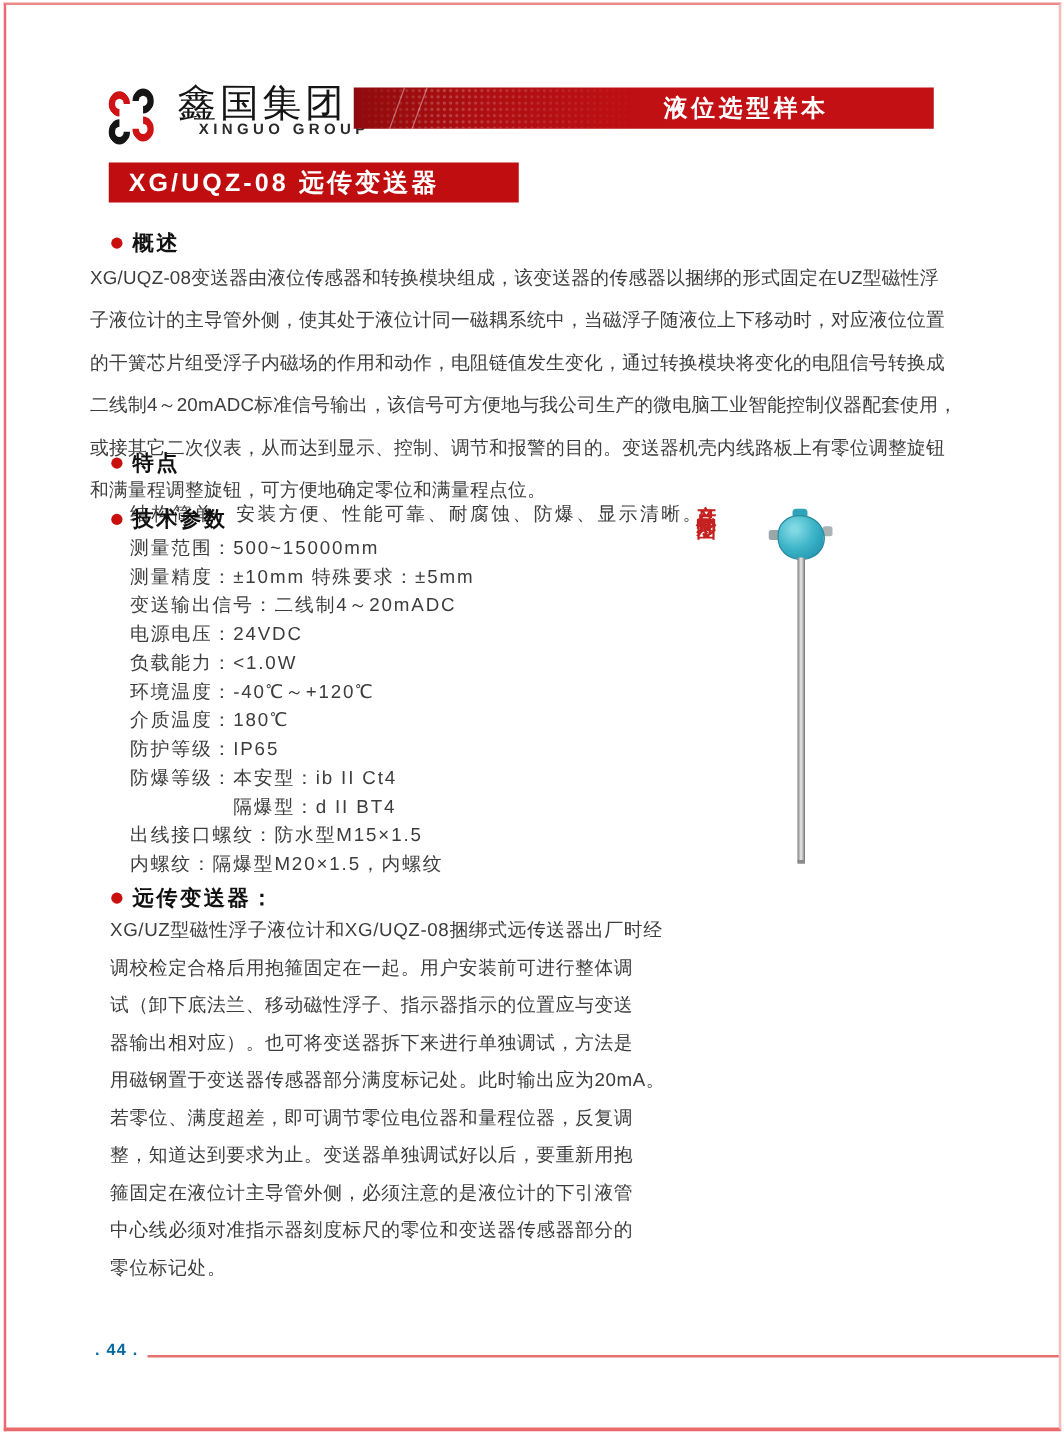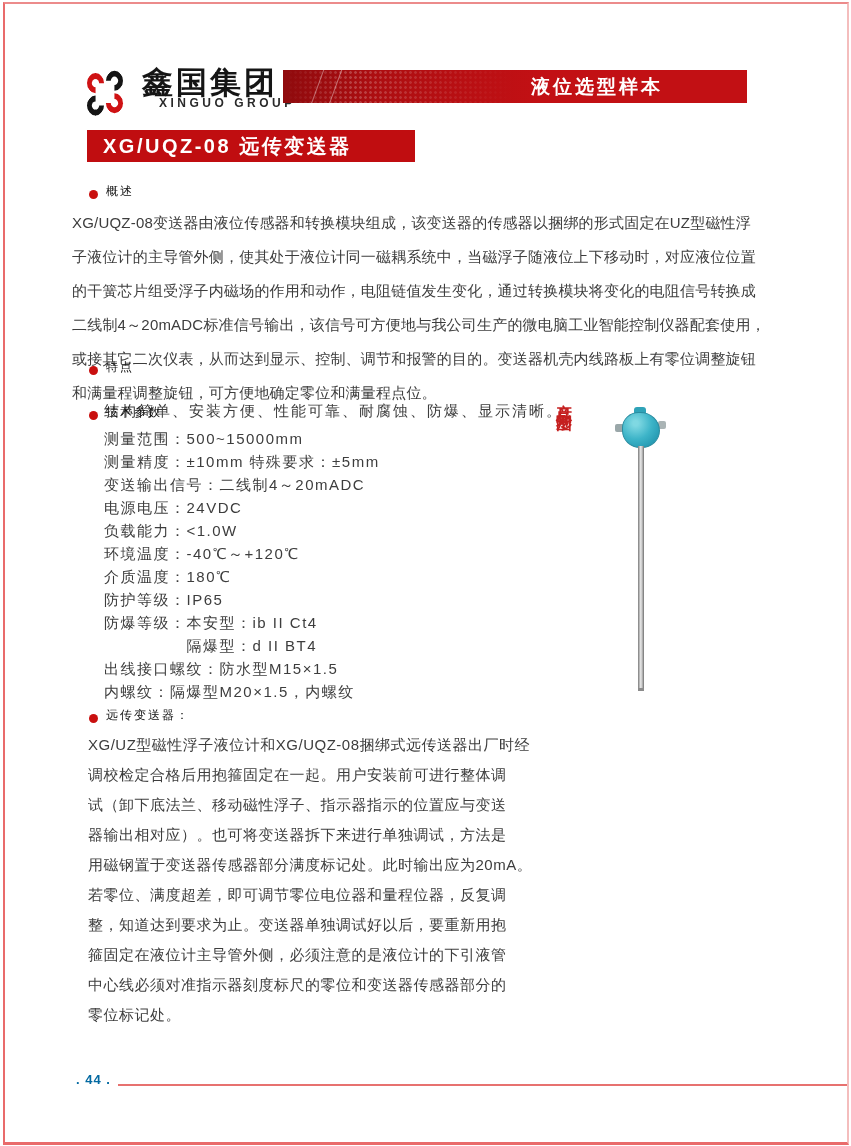--- a/index.html
+++ b/index.html
@@ -16,21 +16,21 @@
   
   .logo-icon { position:absolute; left:87px; top:66px; width:36px; height:46px;
                transform:scaleY(1.18); transform-origin:top; }
   .petal { position:absolute; width:7px; height:7px; border:5px solid #111;
            border-radius:50%; box-sizing:content-box; }
   .p-tl { left:0;  top:6px;  border-color:#cf1214; border-bottom-color:transparent; transform:rotate(-45deg); }
   .p-tr { left:19px; top:4px; border-color:#151515; border-bottom-color:transparent; transform:rotate(45deg); }
   .p-bl { left:0;  top:25px; border-color:#151515; border-top-color:transparent; transform:rotate(45deg); }
   .p-br { left:19px; top:23px; border-color:#cf1214; border-top-color:transparent; transform:rotate(-45deg); }
 
-  .logo-cn { position:absolute; left:142px; top:62px; font-size:31px; font-weight:bold;
+  .logo-cn { position:absolute; left:142px; top:62px; font-size:31px; font-weight:normal;
              color:#151515; letter-spacing:3px; }
   .logo-en { position:absolute; left:159px; top:96px; font-size:12px; font-weight:bold;
              color:#2a2a2a; letter-spacing:3.5px; }
 
   .banner { position:absolute; left:283px; top:70px; width:464px; height:33px;
             background:linear-gradient(90deg,#8f0a0d 0%,#ad0e11 20%,#c21014 55%,#c21014 100%);
             display:flex; align-items:center; justify-content:flex-end;
             padding-right:84px; overflow:hidden; }
   .banner-pattern { position:absolute; left:0; top:0; width:50%; height:100%;
             background-image:radial-gradient(circle, rgba(255,255,255,0.22) 1.1px, rgba(255,255,255,0) 1.6px);
@@ -42,21 +42,21 @@
   .s1 { left:34px; transform:rotate(20deg); }
   .s2 { left:52px; transform:rotate(20deg); }
   .banner-label { position:relative; color:#ffffff; font-size:19px; font-weight:bold; letter-spacing:3px; }
 
   .title-bar { position:absolute; left:87px; top:130px; width:328px; height:32px;
                background:#c00d10; display:flex; align-items:center; padding-left:16px; }
   .title-bar span { color:#ffffff; font-size:20px; font-weight:bold; letter-spacing:2.5px; }
 
   
   .bullet { position:absolute; width:9px; height:9px; border-radius:50%; background:#c9100f; }
-  .sec-heading { position:absolute; left:106px; font-size:12px; font-weight:normal;
+  .sec-heading { position:absolute; left:106px; font-size:17px; font-weight:bold;
                  color:#111111; letter-spacing:2px; }
   .body-text { position:absolute; color:#3d3d3d; white-space:pre; }
 
   .b-overview { left:89px; top:190px; }
   .h-overview { top:183px; }
   .t-overview { left:72px; top:206px; font-size:15px; line-height:34px; letter-spacing:0.2px; }
 
   .b-features { left:89px; top:366px; }
   .h-features { top:359px; }
   .t-features { left:104px; top:402px; font-size:15px; letter-spacing:2px; }

